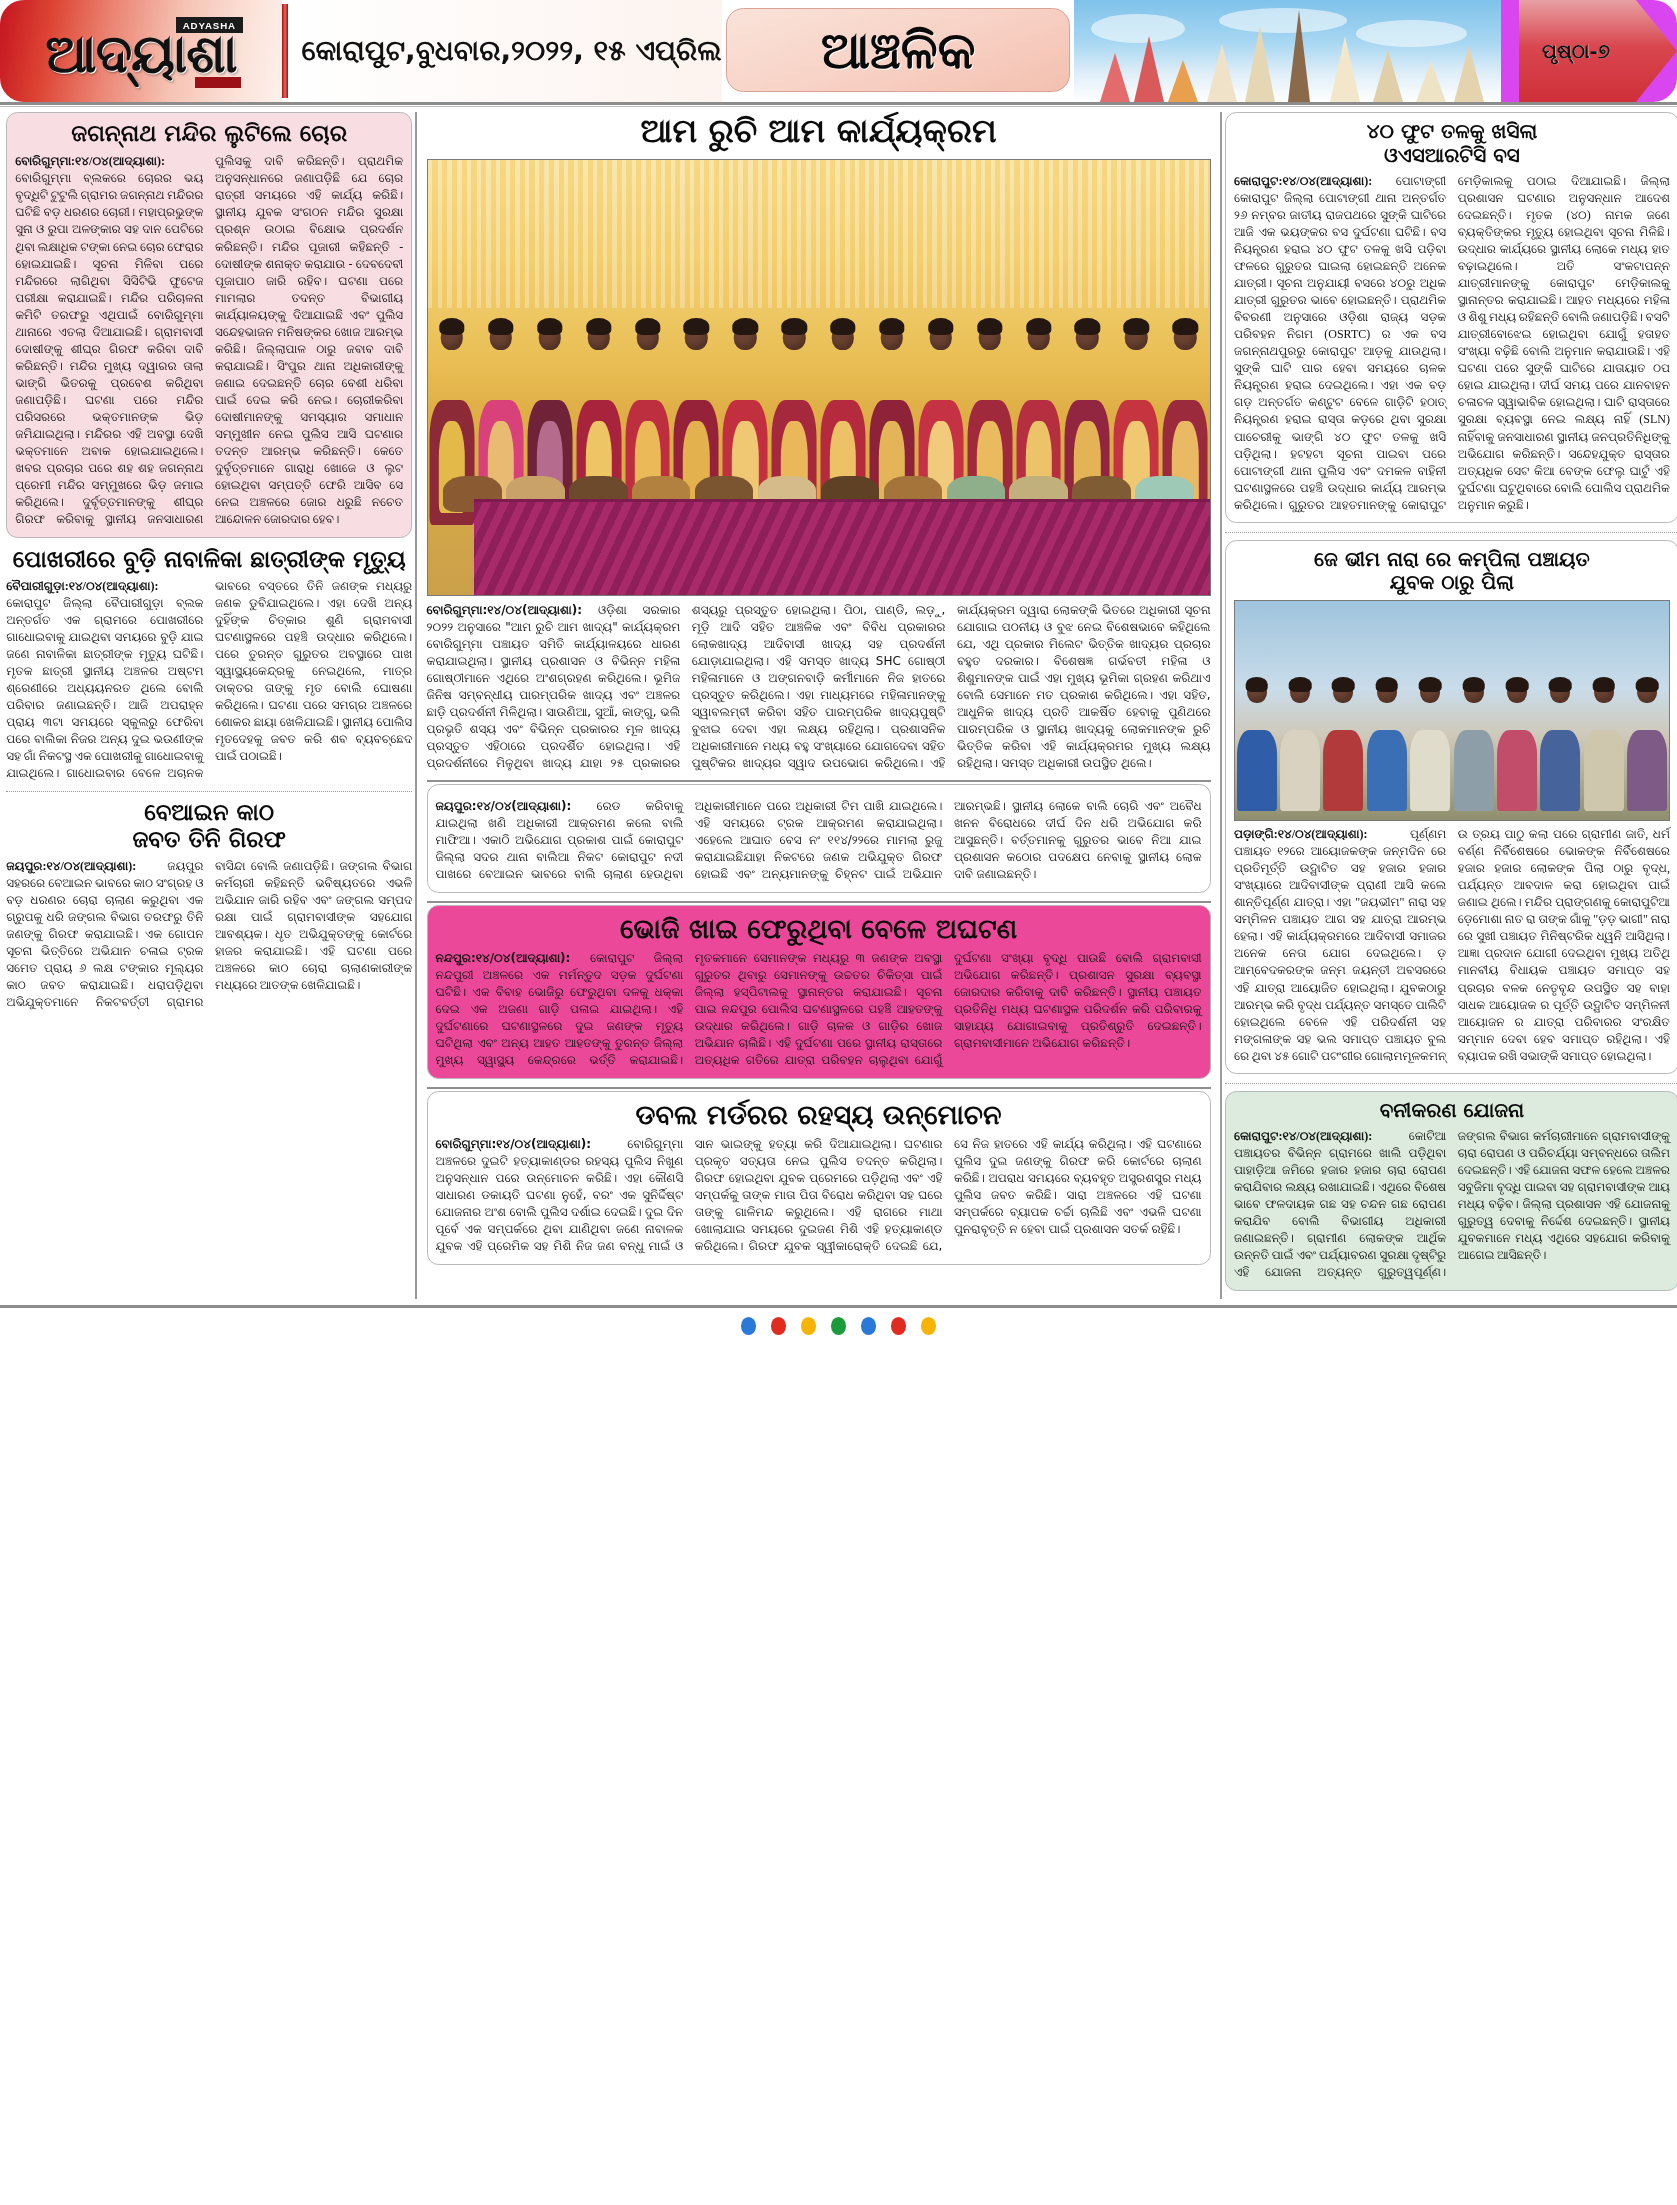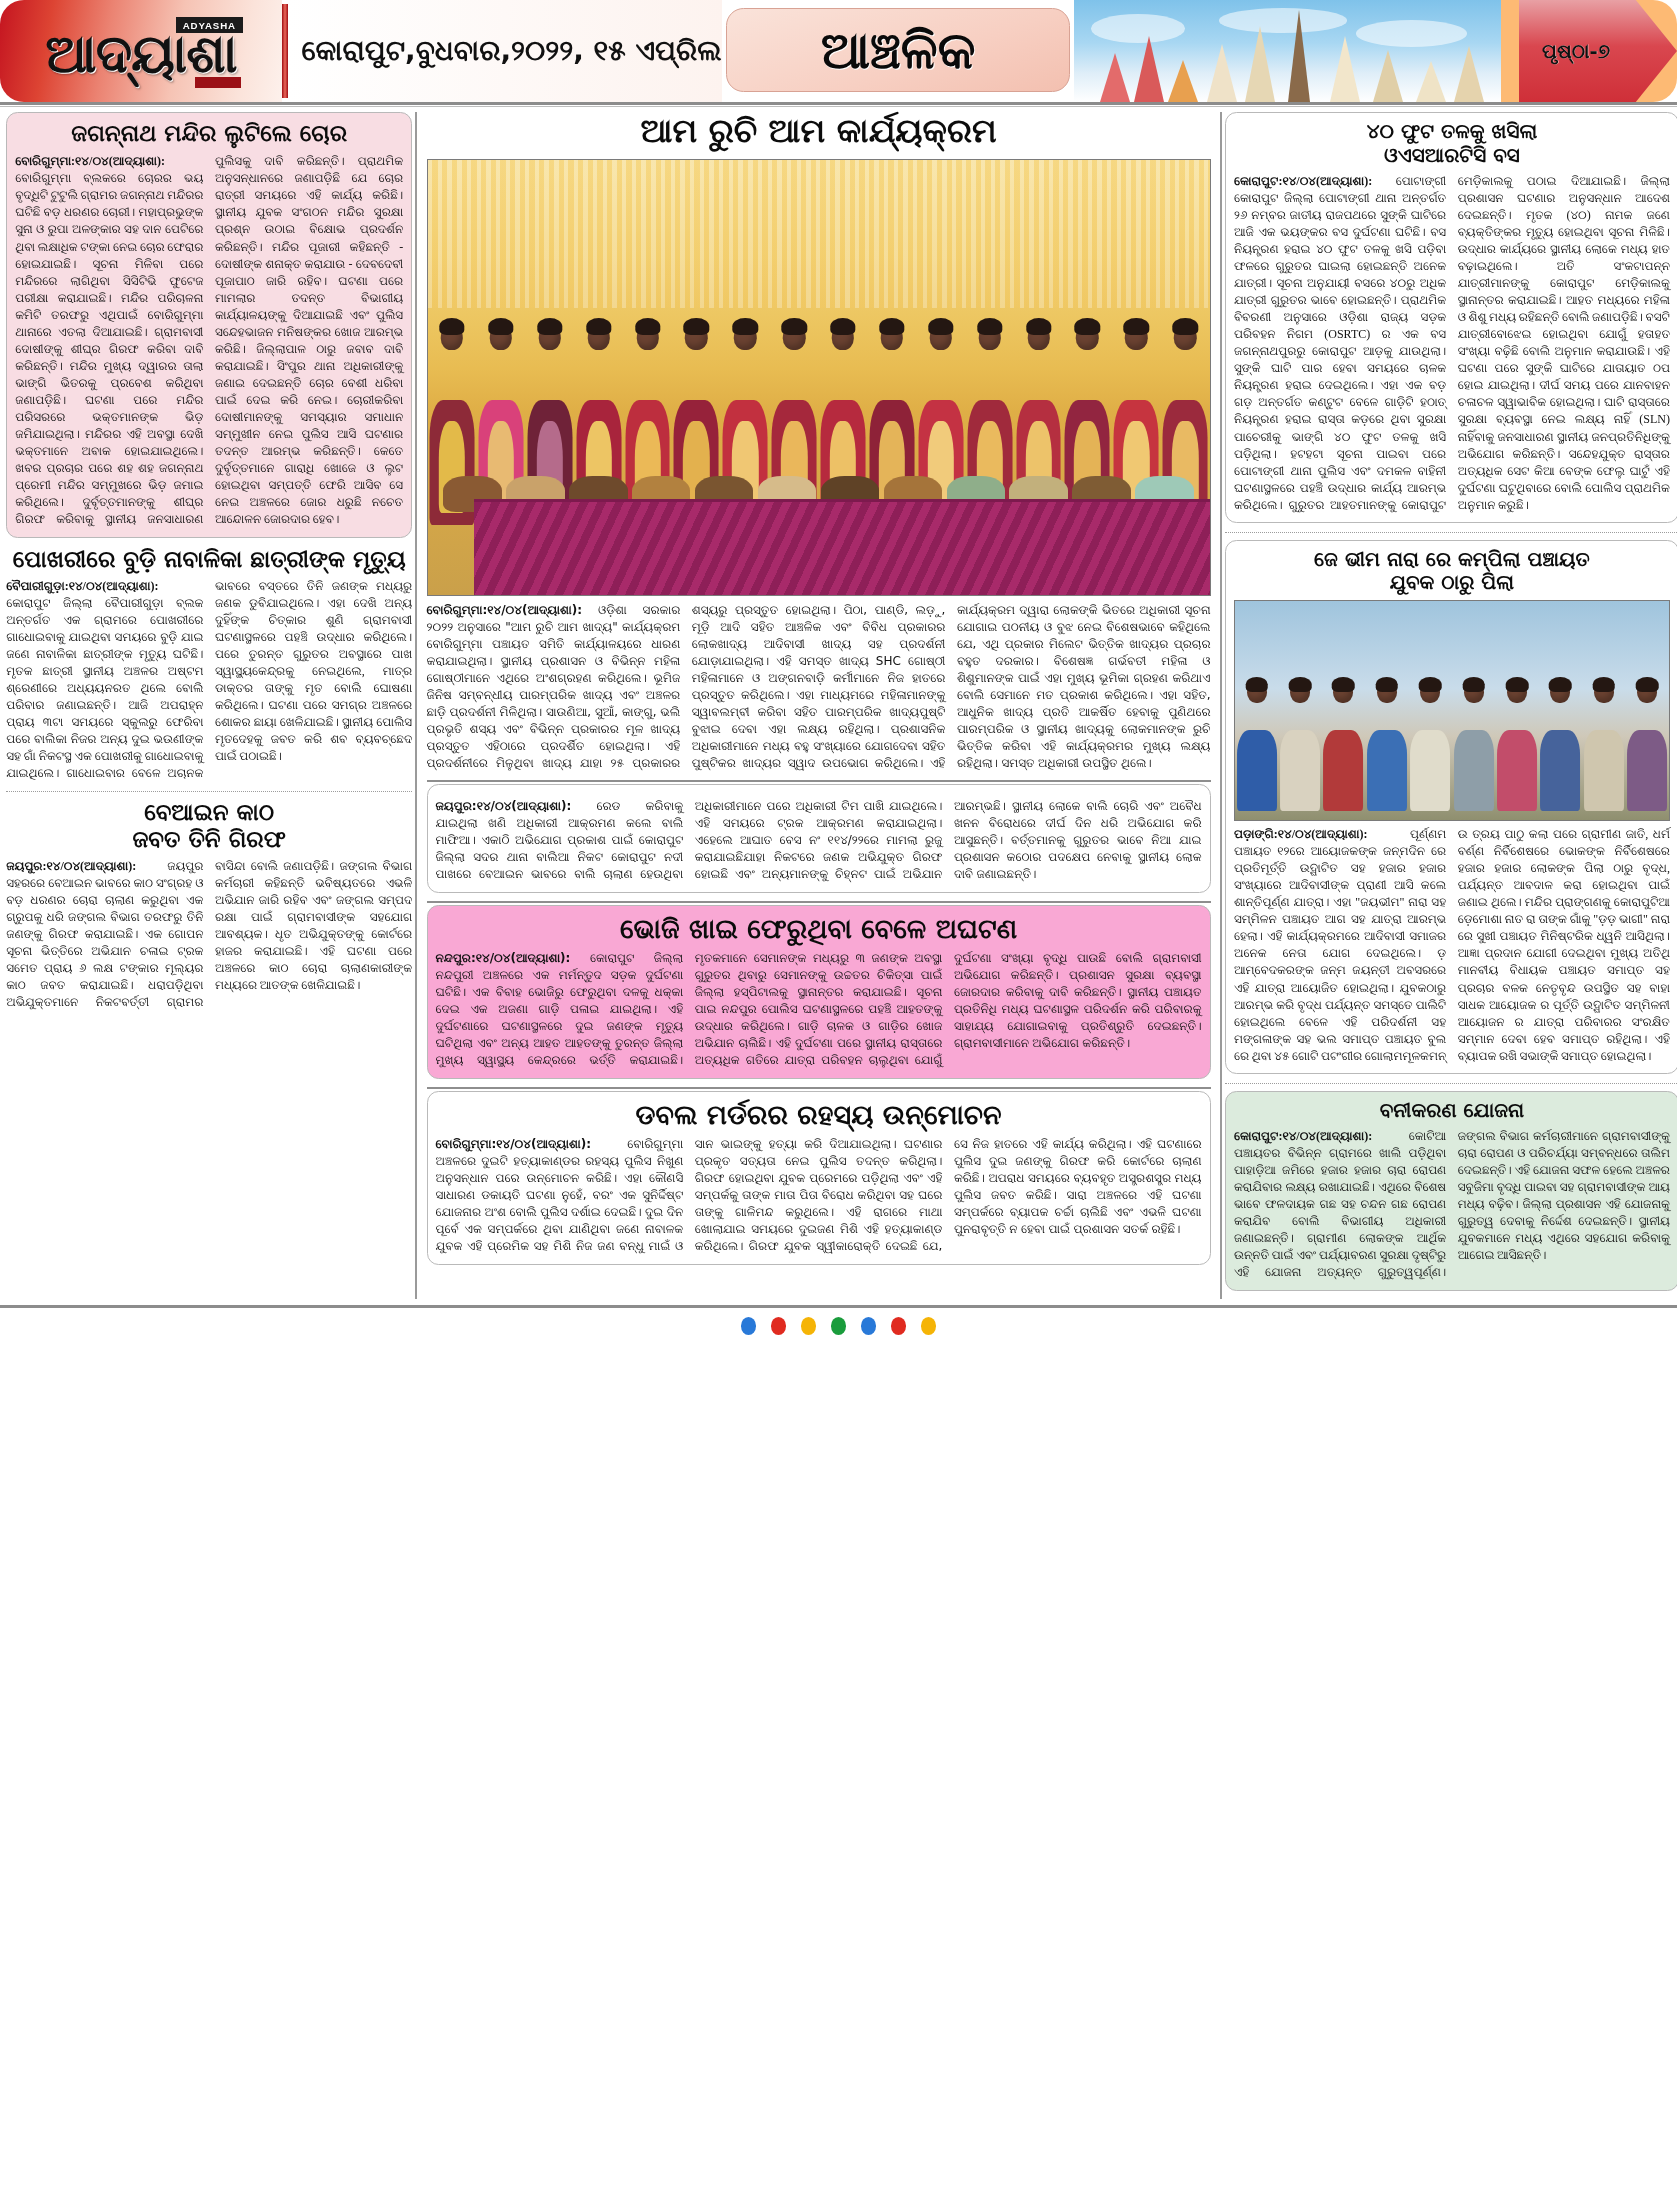--- a/index.html
+++ b/index.html
@@ -120,21 +120,21 @@
     bottom: 0;
     width: 0; height: 0;
     border-left: 15px solid transparent;
     border-right: 15px solid transparent;
   }
   .page-badge {
     flex: 0 0 176px;
     position: relative;
     display: flex;
     align-items: center;
-    background: #fdba74;
+    background: #d946ef;
     overflow: hidden;
   }
   .page-badge .arrowbg {
     position: absolute;
     left: 17.6px; top: 0; bottom: 0; right: 0;
     background: linear-gradient(180deg,#e8a0a4,#d9474f 45%, #cf2f38);
     clip-path: polygon(0 0, 74% 0, 100% 50%, 74% 100%, 0 100%);
   }
   .page-badge-text {
     position: relative;
@@ -179,21 +179,21 @@
   .hl-md { font-size: 23px; }
   .hl-sm { font-size: 20px; }
 
   .boxed {
     border: 1.3px solid #b9b9b9;
     border-radius: 11.5px;
     padding: 7px 8px 8.8px 8px;
     background: #ffffff;
   }
   .tint-pink  { background: #f8dde3; }
-  .tint-blue  { background: #f9a8d4; }
+  .tint-blue  { background: #ec4899; }
   .tint-green { background: #dcebdd; }
 
   .body-text {
     font-family: "DejaVu Sans", sans-serif;
     font-size: 12px;
     line-height: 1.42;
     color: #111;
     text-align: justify;
     text-justify: inter-word;
     hyphens: auto;

